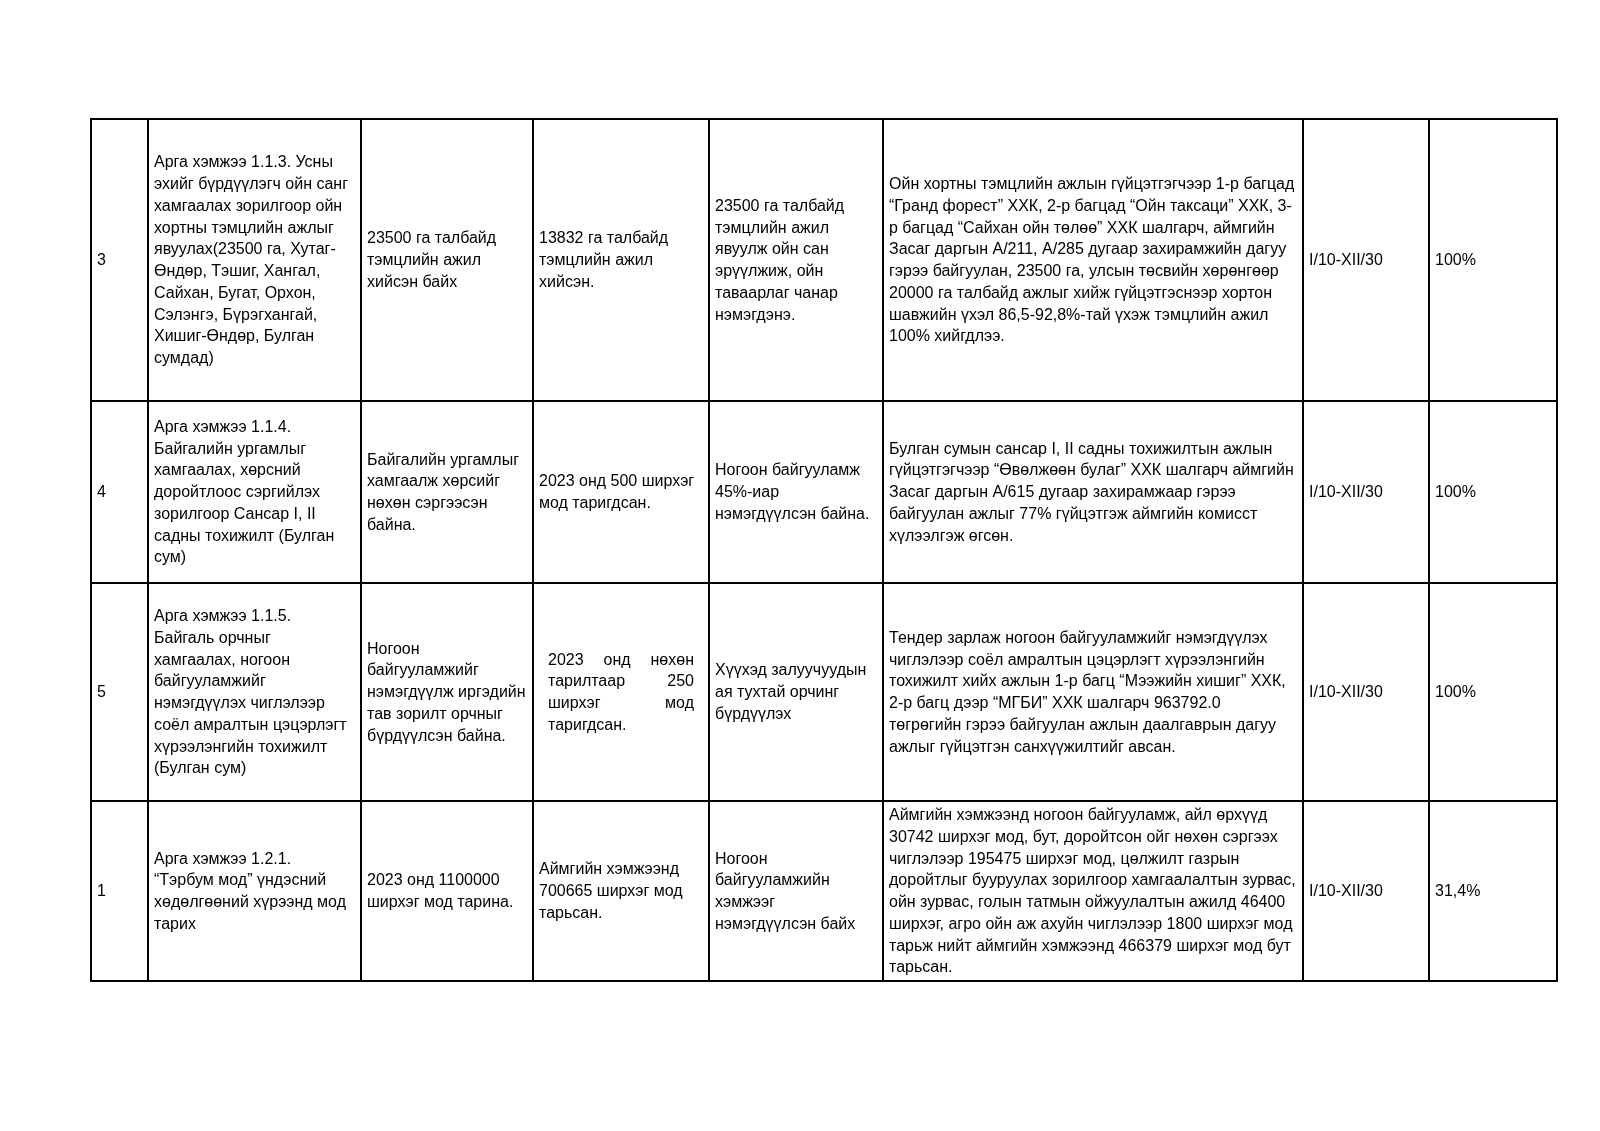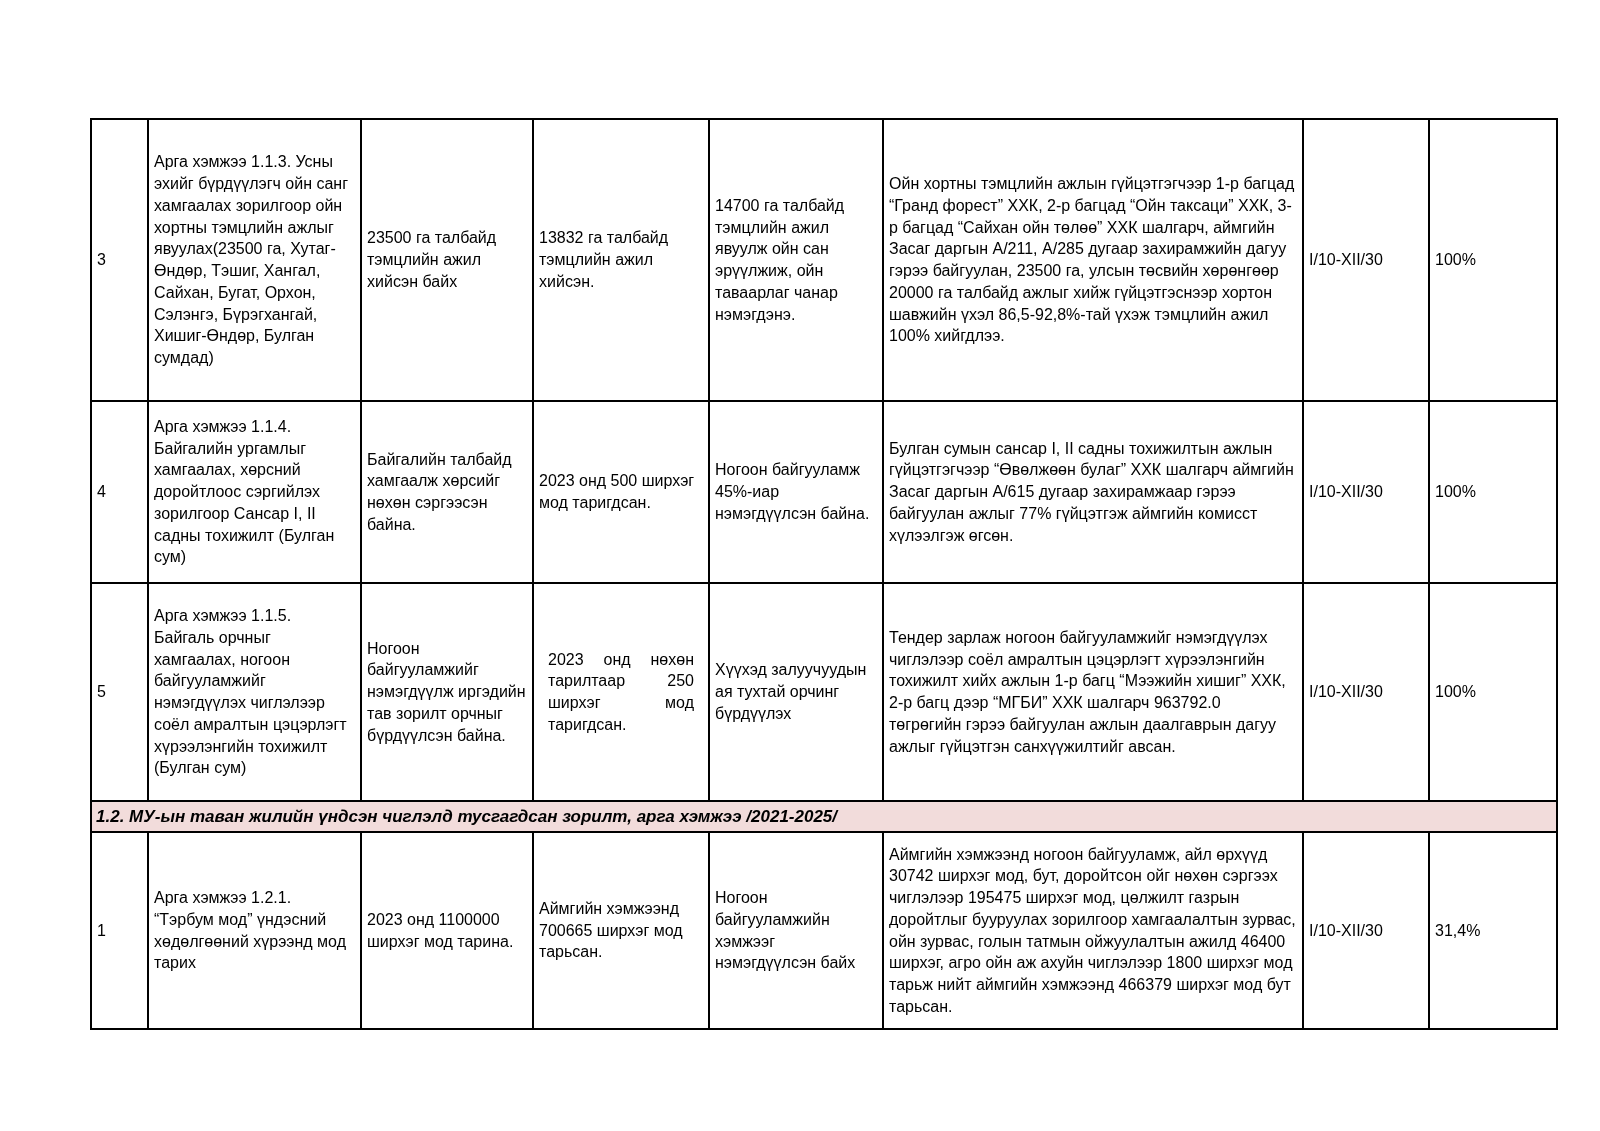--- a/index.html
+++ b/index.html
@@ -72,48 +72,45 @@
       <col style="width:420px">
       <col style="width:126px">
       <col style="width:128px">
     </colgroup>
     <tbody>
         <tr>
           <td class="col-no">3</td>
           <td class="col-measure">Арга хэмжээ 1.1.3. Усны эхийг бүрдүүлэгч ойн санг хамгаалах зорилгоор ойн хортны тэмцлийн ажлыг явуулах(23500 га, Хутаг-Өндөр, Тэшиг, Хангал, Сайхан, Бугат, Орхон, Сэлэнгэ, Бүрэгхангай, Хишиг-Өндөр, Булган сумдад)</td>
           <td class="col-target">23500 га талбайд тэмцлийн ажил хийсэн байх</td>
           <td class="col-performance">13832 га талбайд тэмцлийн ажил хийсэн.</td>
-          <td class="col-expected">14700 га талбайд тэмцлийн ажил явуулж ойн сан эрүүлжиж, ойн таваарлаг чанар нэмэгдэнэ.</td>
+          <td class="col-expected">23500 га талбайд тэмцлийн ажил явуулж ойн сан эрүүлжиж, ойн таваарлаг чанар нэмэгдэнэ.</td>
           <td class="col-details">Ойн хортны тэмцлийн ажлын гүйцэтгэгчээр 1-р багцад “Гранд форест” ХХК, 2-р багцад “Ойн таксаци” ХХК, 3-р багцад “Сайхан ойн төлөө” ХХК шалгарч, аймгийн Засаг даргын А/211, А/285 дугаар захирамжийн дагуу гэрээ байгуулан, 23500 га, улсын төсвийн хөрөнгөөр 20000 га талбайд ажлыг хийж гүйцэтгэснээр хортон шавжийн үхэл 86,5-92,8%-тай үхэж тэмцлийн ажил 100% хийгдлээ.</td>
           <td class="col-timeframe">I/10-XII/30</td>
           <td class="col-completion">100%</td>
         </tr>
         <tr>
           <td class="col-no">4</td>
           <td class="col-measure">Арга хэмжээ 1.1.4. Байгалийн ургамлыг хамгаалах, хөрсний доройтлоос сэргийлэх зорилгоор Сансар I, II садны тохижилт (Булган сум)</td>
-          <td class="col-target">Байгалийн талбайд хамгаалж хөрсийг нөхөн сэргээсэн байна.</td>
+          <td class="col-target">Байгалийн ургамлыг хамгаалж хөрсийг нөхөн сэргээсэн байна.</td>
           <td class="col-performance">2023 онд 500 ширхэг мод таригдсан.</td>
           <td class="col-expected">Ногоон байгууламж 45%-иар нэмэгдүүлсэн байна.</td>
           <td class="col-details">Булган сумын сансар I, II садны тохижилтын ажлын гүйцэтгэгчээр “Өвөлжөөн булаг” ХХК шалгарч аймгийн Засаг даргын А/615 дугаар захирамжаар гэрээ байгуулан ажлыг 77% гүйцэтгэж аймгийн комисст хүлээлгэж өгсөн.</td>
           <td class="col-timeframe">I/10-XII/30</td>
           <td class="col-completion">100%</td>
         </tr>
         <tr>
           <td class="col-no">5</td>
           <td class="col-measure">Арга хэмжээ 1.1.5. Байгаль орчныг хамгаалах, ногоон байгууламжийг нэмэгдүүлэх чиглэлээр соёл амралтын цэцэрлэгт хүрээлэнгийн тохижилт (Булган сум)</td>
           <td class="col-target">Ногоон байгууламжийг нэмэгдүүлж иргэдийн тав зорилт орчныг бүрдүүлсэн байна.</td>
           <td class="col-performance">2023 онд нөхөн тарилтаар 250 ширхэг мод таригдсан.</td>
           <td class="col-expected">Хүүхэд залуучуудын ая тухтай орчинг бүрдүүлэх</td>
           <td class="col-details">Тендер зарлаж ногоон байгууламжийг нэмэгдүүлэх чиглэлээр соёл амралтын цэцэрлэгт хүрээлэнгийн тохижилт хийх ажлын 1-р багц “Мээжийн хишиг” ХХК, 2-р багц дээр “МГБИ” ХХК шалгарч 963792.0 төгрөгийн гэрээ байгуулан ажлын даалгаврын дагуу ажлыг гүйцэтгэн санхүүжилтийг авсан.</td>
           <td class="col-timeframe">I/10-XII/30</td>
           <td class="col-completion">100%</td>
         </tr>
-        <tr class="section-row">
-          <td colspan="8" style="background: rgb(242, 220, 219);">1.2. МУ-ын таван жилийн үндсэн чиглэлд тусгагдсан зорилт, арга хэмжээ /2021-2025/</td>
-        </tr>
         <tr>
           <td class="col-no">1</td>
           <td class="col-measure">Арга хэмжээ 1.2.1. “Тэрбум мод” үндэсний хөдөлгөөний хүрээнд мод тарих</td>
           <td class="col-target">2023 онд 1100000 ширхэг мод тарина.</td>
           <td class="col-performance">Аймгийн хэмжээнд 700665 ширхэг мод тарьсан.</td>
           <td class="col-expected">Ногоон байгууламжийн хэмжээг нэмэгдүүлсэн байх</td>
           <td class="col-details">Аймгийн хэмжээнд ногоон байгууламж, айл өрхүүд 30742 ширхэг мод, бут, доройтсон ойг нөхөн сэргээх чиглэлээр 195475 ширхэг мод, цөлжилт газрын доройтлыг бууруулах зорилгоор хамгаалалтын зурвас, ойн зурвас, голын татмын ойжуулалтын ажилд 46400 ширхэг, агро ойн аж ахуйн чиглэлээр 1800 ширхэг мод тарьж нийт аймгийн хэмжээнд 466379 ширхэг мод бут тарьсан.</td>
           <td class="col-timeframe">I/10-XII/30</td>
           <td class="col-completion">31,4%</td>
         </tr>

